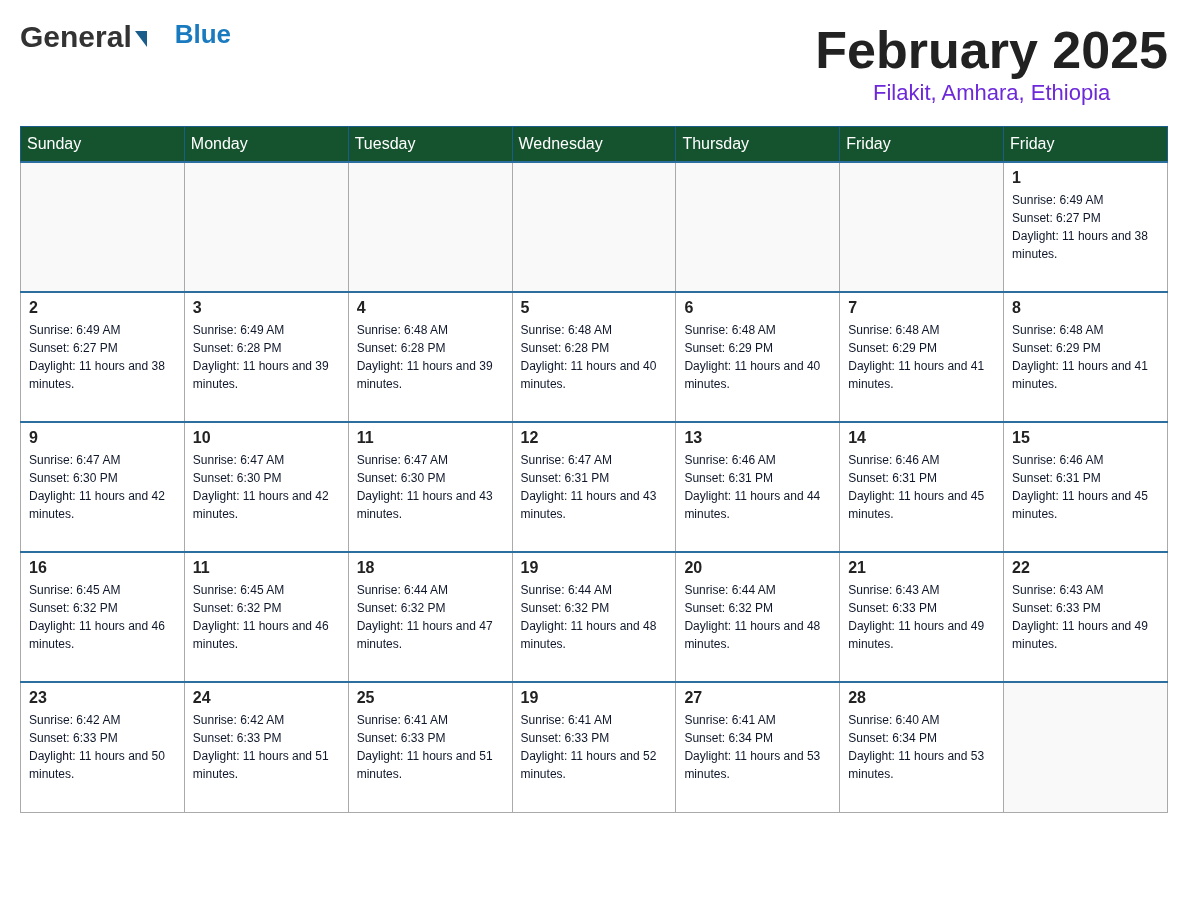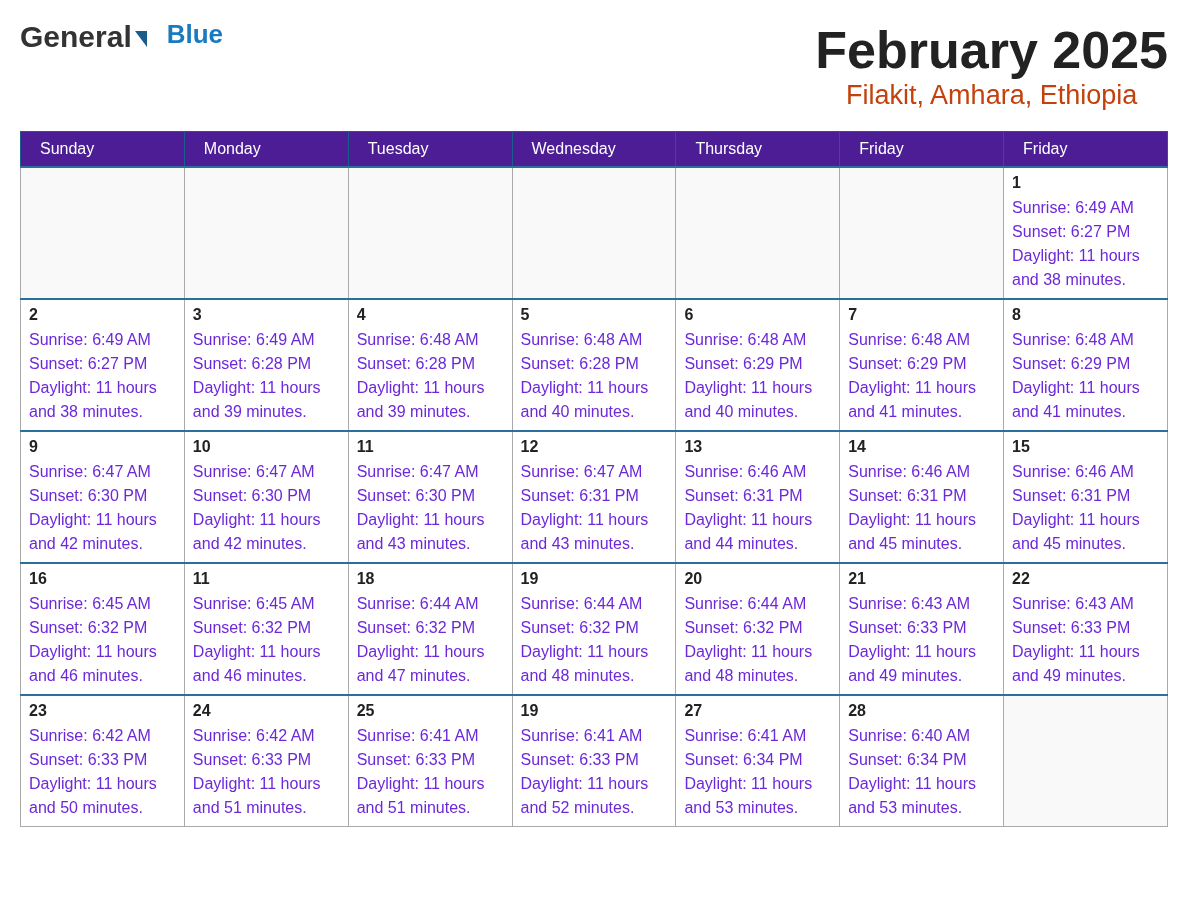--- a/index.html
+++ b/index.html
@@ -23,32 +23,32 @@
     }
     .title-section {
       text-align: center;
     }
     .month-title {
       font-size: 52px;
       font-weight: bold;
       color: #222;
     }
     .location {
-      font-size: 27px;
-      color: #c2410c;
+      font-size: 22px;
+      color: #6d28d9;
     }
     .calendar {
       width: 100%;
       border-collapse: collapse;
       border: 1px solid #999;
     }
     .calendar th {
-      background-color: #4c1d95;
+      background-color: #14532d;
       color: #fff;
-      padding: 8px 19px;
+      padding: 8px 6px;
       font-size: 16px;
       font-weight: normal;
       border: 1px solid #1a5c8a;
       text-align: left;
     }
     .calendar td {
       border: 1px solid #aaa;
       vertical-align: top;
       padding: 6px 8px;
       width: 14.28%;
@@ -61,38 +61,38 @@
     .calendar thead tr th {
       border-top: 1px solid #1a5c8a;
     }
     .day-number {
       font-size: 16px;
       font-weight: bold;
       color: #222;
       margin-bottom: 4px;
     }
     .day-info {
-      font-size: 16px;
-      color: #6d28d9;
+      font-size: 12px;
+      color: #0f172a;
       line-height: 1.5;
     }
     .empty-cell {
       background: #f9f9f9;
     }
   </style>
 </head>
 <body>
 
 <div class="header">
   <div class="logo">
     <div style="display:flex; align-items:center;">
       <span style="font-size:30px; font-weight:bold; color:#333;">General</span>
       <span style="display:inline-block; width:0; height:0; border-left:12px solid transparent; border-right:0px solid transparent; border-top:16px solid #1a5c8a; margin-left:3px; margin-top:4px;"></span>
     </div>
-    <span style="font-size:26px; font-weight:bold; color:#1a7abf; margin-left:20px; margin-top:-6px;">Blue</span>
+    <span style="font-size:26px; font-weight:bold; color:#1a7abf; margin-left:28px; margin-top:-6px;">Blue</span>
   </div>
   <div class="title-section">
     <div class="month-title">February 2025</div>
     <div class="location">Filakit, Amhara, Ethiopia</div>
   </div>
 </div>
 
 <table class="calendar">
   <thead>
     <tr>

